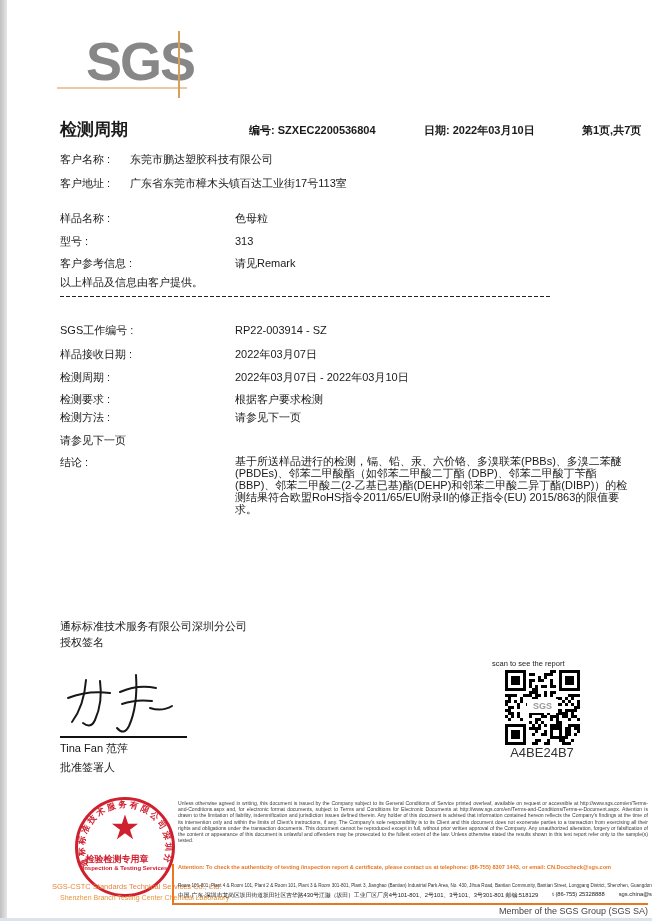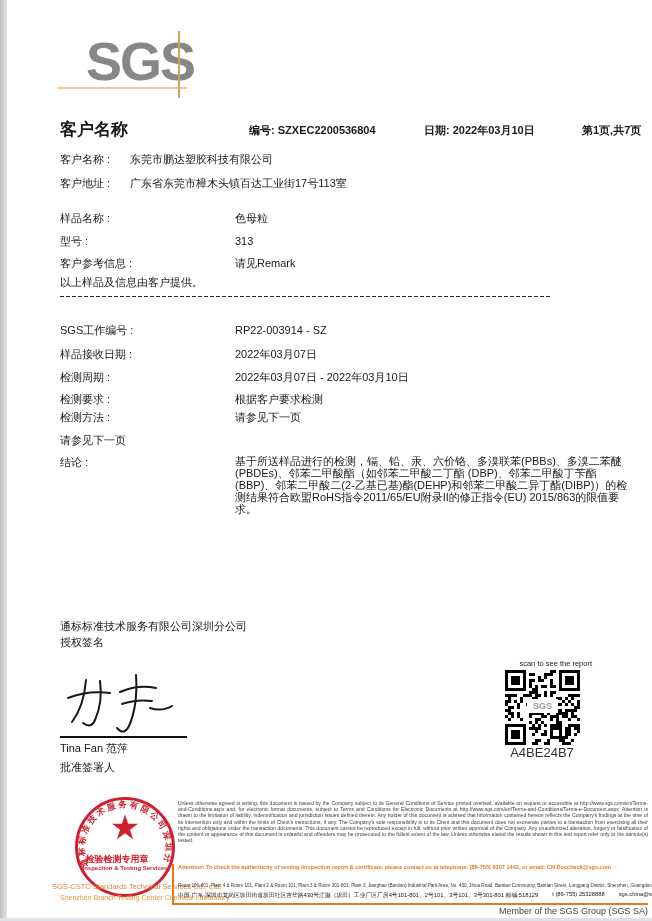--- a/index.html
+++ b/index.html
@@ -32,21 +32,21 @@
   .conc .val{width:398px;white-space:normal;line-height:12px;text-align:left;}
 
   
   .sig-company{position:absolute;left:60px;top:618px;font-size:11px;line-height:16px;}
   .sig-svg{position:absolute;left:62px;top:668px;}
   .sig-line{position:absolute;left:60px;top:736px;width:127px;height:2px;background:#111;}
   .sig-name{position:absolute;left:60px;top:741px;font-size:11px;}
   .sig-title{position:absolute;left:60px;top:760px;font-size:11px;}
 
   
-  .qr-caption{position:absolute;left:492px;top:659px;width:100px;text-align:right;
+  .qr-caption{position:absolute;left:492px;top:659px;width:100px;text-align:left;
     font-size:7.5px;color:#222;}
   .qr-box{position:absolute;left:505px;top:670px;width:75px;height:75px;}
   .qr-center{position:absolute;left:527px;top:699px;width:31px;height:14px;background:#fff;
     display:flex;align-items:center;justify-content:center;font-size:9px;font-weight:bold;
     color:#9a9a9a;letter-spacing:0px;}
   .qr-code-text{position:absolute;left:492px;top:745px;width:100px;text-align:center;
     font-size:13px;color:#333;}
 
   
   .stamp{position:absolute;left:75px;top:797px;width:100px;height:100px;}
@@ -76,21 +76,21 @@
 </head>
 <body>
 
 <div class="page">
   <div class="edge-left"></div>
 
   <div class="logo">SGS</div>
   <div class="logo-hline"></div>
   <div class="logo-vline"></div>
 
-  <div class="hdr-title">客户名称</div>
+  <div class="hdr-title">检测周期</div>
   <div class="hdr-item hdr-no"><span>编号:</span> <span>SZXEC2200536804</span></div>
   <div class="hdr-item hdr-date"><span>日期:</span> <span>2022年03月10日</span></div>
   <div class="hdr-item hdr-page">第1页,共7页</div>
 
   <div class="row" style="top:152px">
     <span class="lab">客户名称 :</span>
     <span>东莞市鹏达塑胶科技有限公司</span>
   </div>
   <div class="row" style="top:176px">
     <span class="lab">客户地址 :</span>

